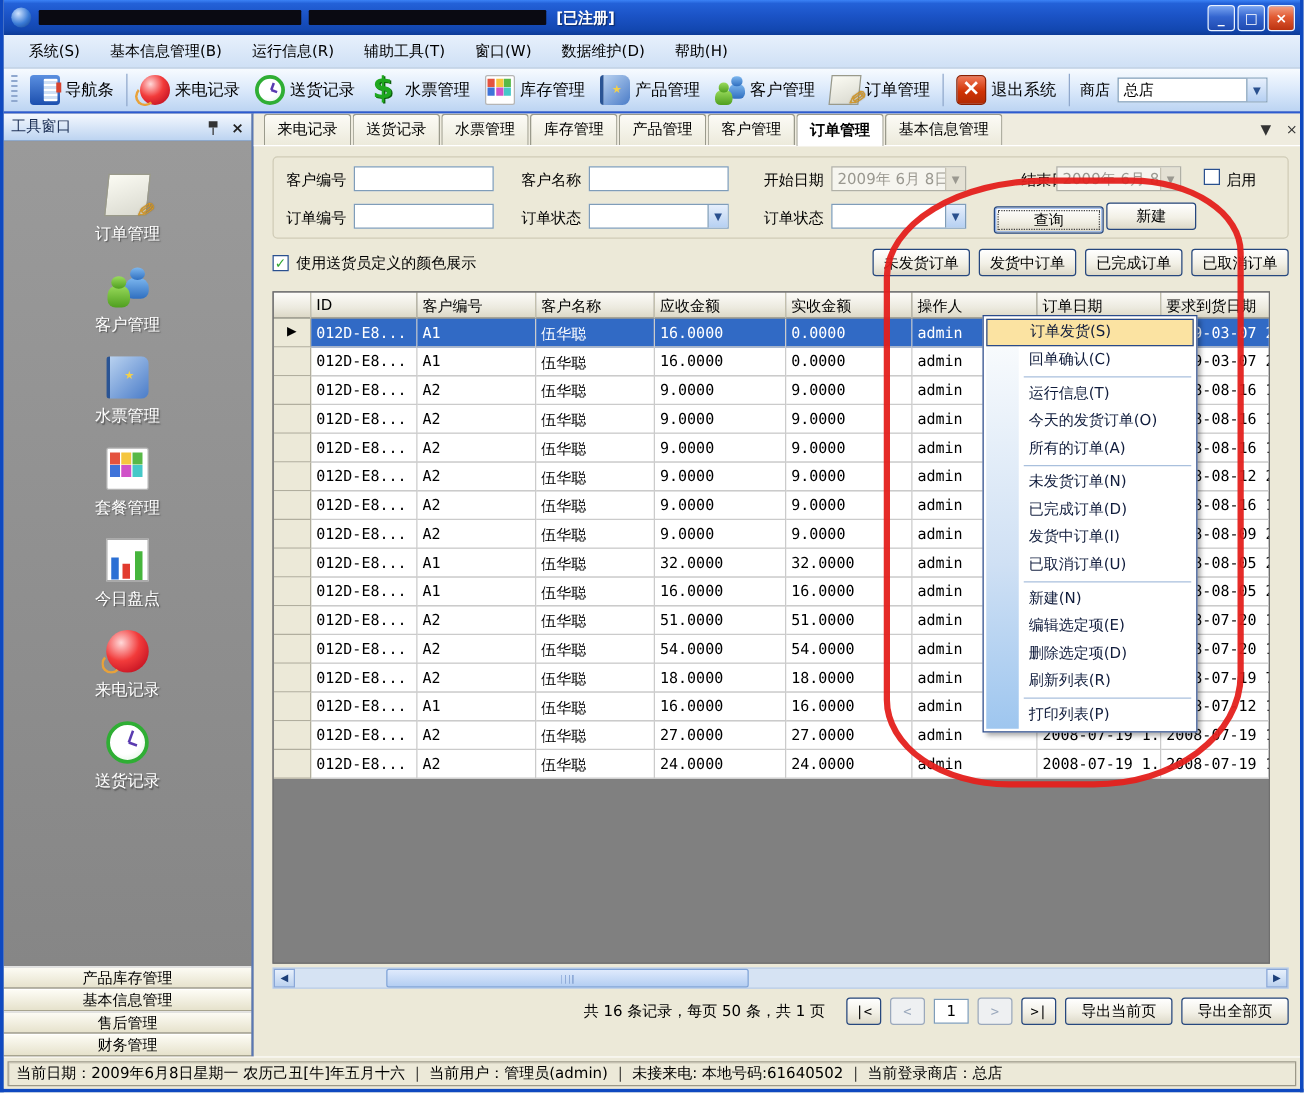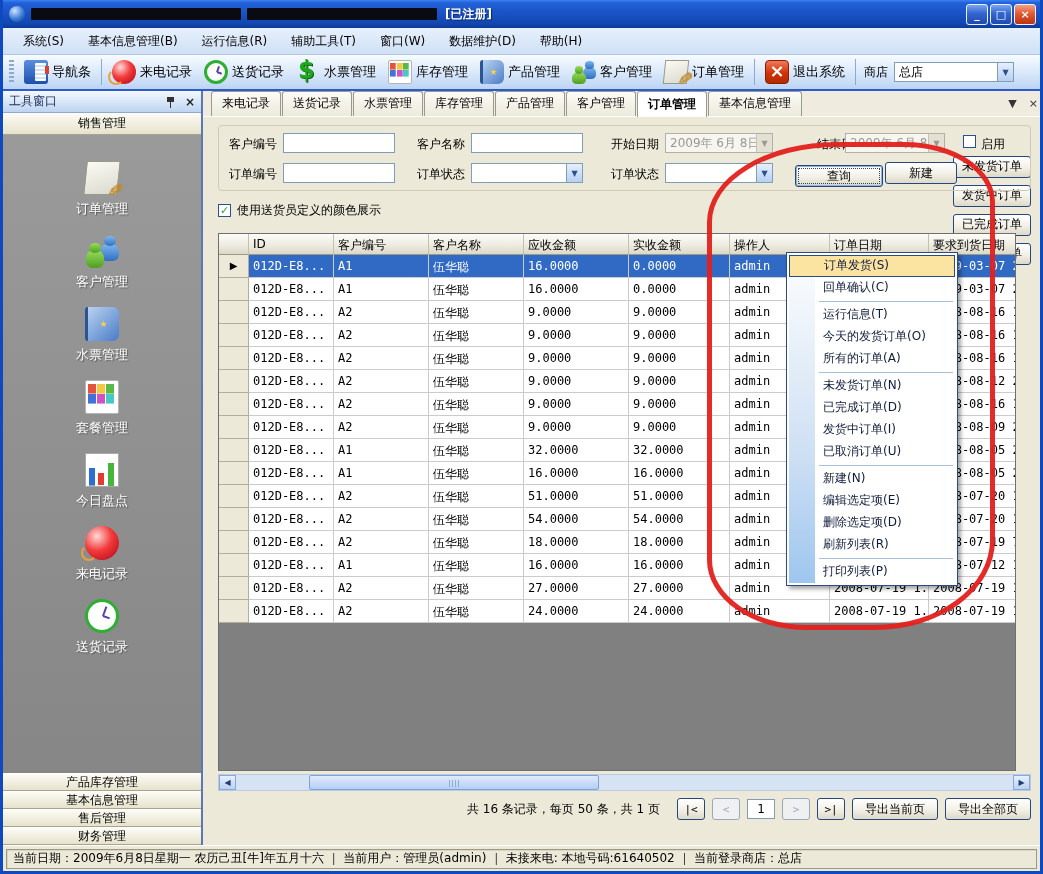--- a/index.html
+++ b/index.html
@@ -124,21 +124,21 @@
   .combo .cbtn{width:16px;height:100%;border-left:1px solid #7f9db9;color:#2a508e;font-size:8px;
     background:linear-gradient(180deg,#e6effc,#b6d0f2);display:flex;align-items:center;justify-content:center;}
   .chk{width:13px;height:13px;border:1px solid #2a508e;background:#fff;display:inline-flex;
     align-items:center;justify-content:center;font:bold 11px/1 "DejaVu Sans",sans-serif;color:#2fa62f;}
   .xpbtn{height:22px;padding:0 12px;border:1px solid #26477e;border-radius:3px;cursor:default;
     background:linear-gradient(180deg,#ffffff,#f2f0e6 55%,#ddd9c8);font:12px "DejaVu Sans",sans-serif;white-space:nowrap;}
   .xpbtn.deflt{box-shadow:inset 0 0 0 1px #8fb0e8;outline:1px dotted #444;outline-offset:-4px;}
   
   .colorrow{margin:2px 15px 0;height:34px;display:flex;align-items:center;}
   .colorrow .lbl{margin-left:6px;}
-  .sfgroup{margin-left:auto;display:flex;gap:7px;flex-direction:column;}
+  .sfgroup{margin-left:auto;display:flex;gap:7px;}
   
   .gridwrap{margin:6px 15px 0;width:813px;height:538px;position:relative;}
   .grid{width:798px;height:538px;border:1px solid #6f6f6f;background:#808080;overflow:hidden;}
   .ghead{display:flex;height:21px;}
   .gh{flex:none;background:linear-gradient(180deg,#fdfcf9,#eceadf 60%,#dcd8c6);
     border-right:1px solid #c3c0ae;border-bottom:1px solid #9c9a8a;padding:3px 4px 0;
     white-space:nowrap;overflow:hidden;font-size:12px;cursor:default;}
   .gr{display:flex;height:23px;background:#fff;cursor:default;}
   .gr.sel .gc{background:#316ac5;color:#fff;}
   .gi{flex:none;width:30px;background:#ece9d8;border-right:1px solid #b1ae9e;
@@ -264,21 +264,20 @@
     </div>
 
   <div class="main">
 
     <div class="sidebar">
       <div class="side-head">
         <span class="ttl">工具窗口</span>
         <span class="pinicon"></span>
         <span class="xicon">×</span>
       </div>
-      <div class="side-section">销售管理</div>
       <div class="side-body" id="side-items">
           <div class="side-item">
             <span class="ic ic-pen"></span>
             <div class="side-label">订单管理</div>
           </div>
           <div class="side-item">
             <span class="ic ic-people">
               <span class="pp pback"></span>
               <span class="pp pfront"></span>
             </span>

